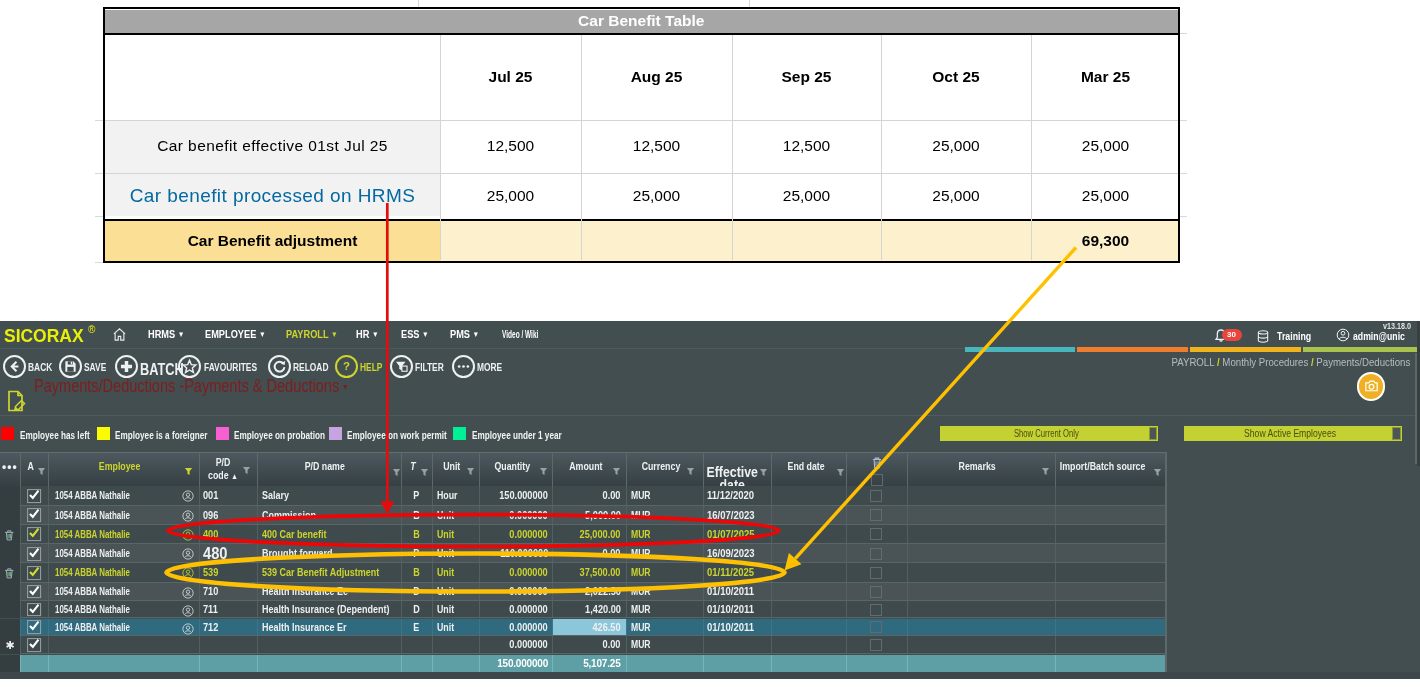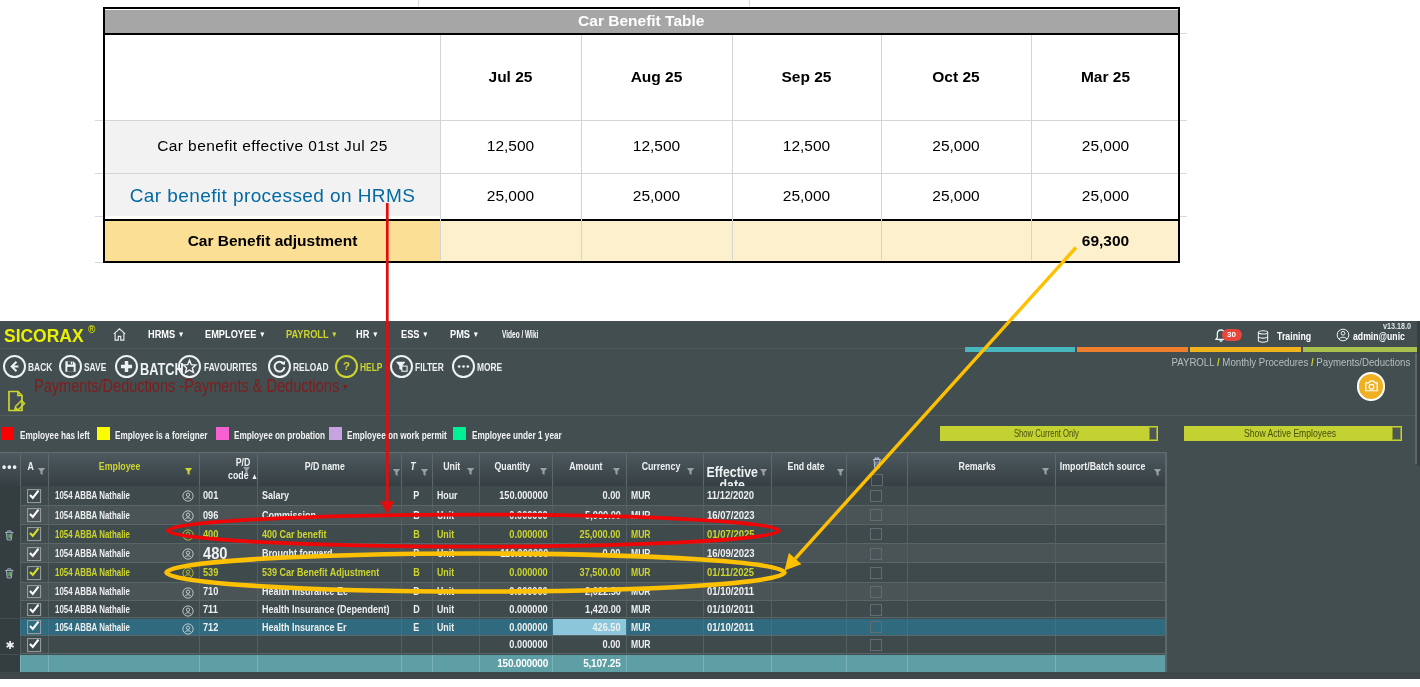--- a/index.html
+++ b/index.html
@@ -180,21 +180,21 @@
   </div>
 <svg style="position:absolute;left:36.5px;top:467.0px;width:9px;height:9px;" viewBox="0 0 10 10">
     <path d="M1 1 H9 L6.2 4.8 V9 L3.8 7.6 V4.8 Z" fill="#97a1a4"></path>
   </svg>
 <div style="position:absolute;left:47.5px;top:454.5px;width:151.0px;height:30.9px;display:flex;align-items:flex-start;justify-content:center;text-align:center;color:#ccd52d;font-size:10px;font-weight:700;line-height:13px;padding-top:5px;padding-right:7px;box-sizing:border-box;">
     <span style="display:inline-block;transform:scaleX(0.88);transform-origin:50% 0;white-space:nowrap;">Employee</span>
   </div>
 <svg style="position:absolute;left:184px;top:466.5px;width:9px;height:9px;" viewBox="0 0 10 10">
     <path d="M1 1 H9 L6.2 4.8 V9 L3.8 7.6 V4.8 Z" fill="#ccd52d"></path>
   </svg>
-<div style="position:absolute;left:198.5px;top:454.5px;width:58.0px;height:30.9px;display:flex;align-items:flex-start;justify-content:center;text-align:center;color:#eef1f1;font-size:10px;font-weight:700;line-height:13px;padding-top:1px;padding-right:9px;box-sizing:border-box;margin-left:20px;">
+<div style="position:absolute;left:198.5px;top:454.5px;width:58.0px;height:30.9px;display:flex;align-items:flex-start;justify-content:center;text-align:center;color:#eef1f1;font-size:10px;font-weight:700;line-height:13px;padding-top:1px;padding-right:9px;box-sizing:border-box;">
     <span style="display:inline-block;transform:scaleX(0.88);transform-origin:50% 0;white-space:nowrap;">P/D<br>code <span style="font-size:8px;">▲</span></span>
   </div>
 <svg style="position:absolute;left:242px;top:465.5px;width:9px;height:9px;" viewBox="0 0 10 10">
     <path d="M1 1 H9 L6.2 4.8 V9 L3.8 7.6 V4.8 Z" fill="#97a1a4"></path>
   </svg>
 <div style="position:absolute;left:256.5px;top:454.5px;width:144.0px;height:30.9px;display:flex;align-items:flex-start;justify-content:center;text-align:center;color:#eef1f1;font-size:10px;font-weight:700;line-height:13px;padding-top:5px;padding-right:7px;box-sizing:border-box;">
     <span style="display:inline-block;transform:scaleX(0.88);transform-origin:50% 0;white-space:nowrap;">P/D name</span>
   </div>
 <svg style="position:absolute;left:391.5px;top:467.5px;width:9px;height:9px;" viewBox="0 0 10 10">
     <path d="M1 1 H9 L6.2 4.8 V9 L3.8 7.6 V4.8 Z" fill="#97a1a4"></path>

